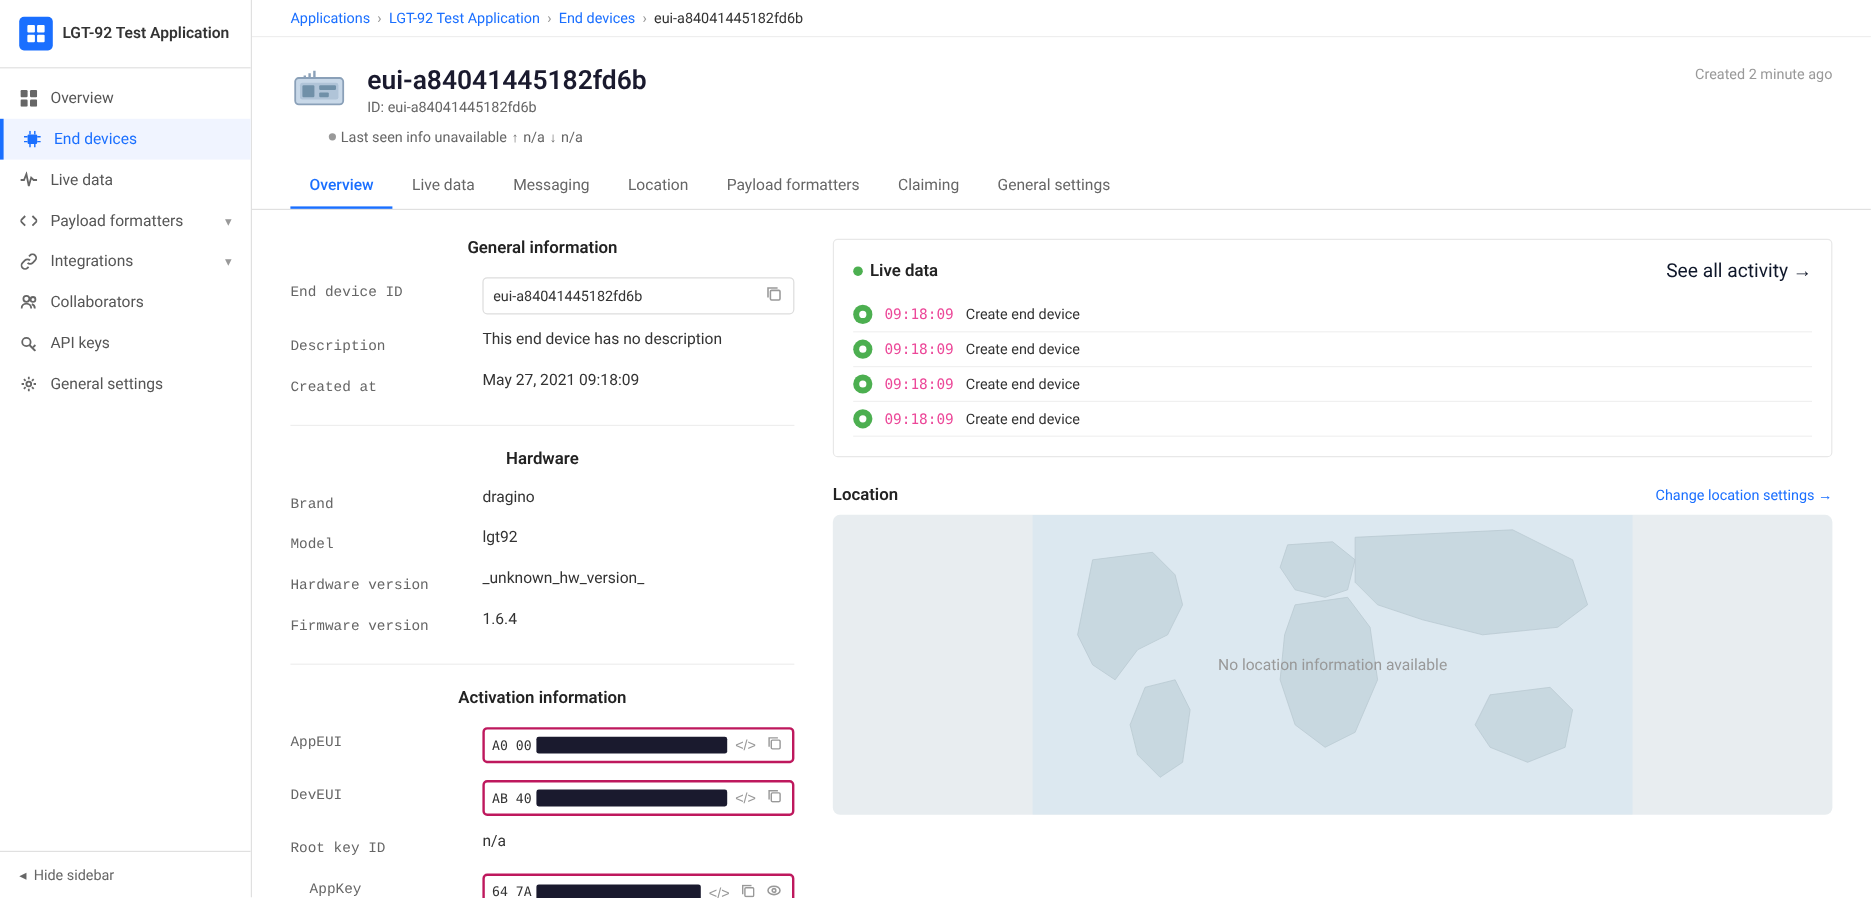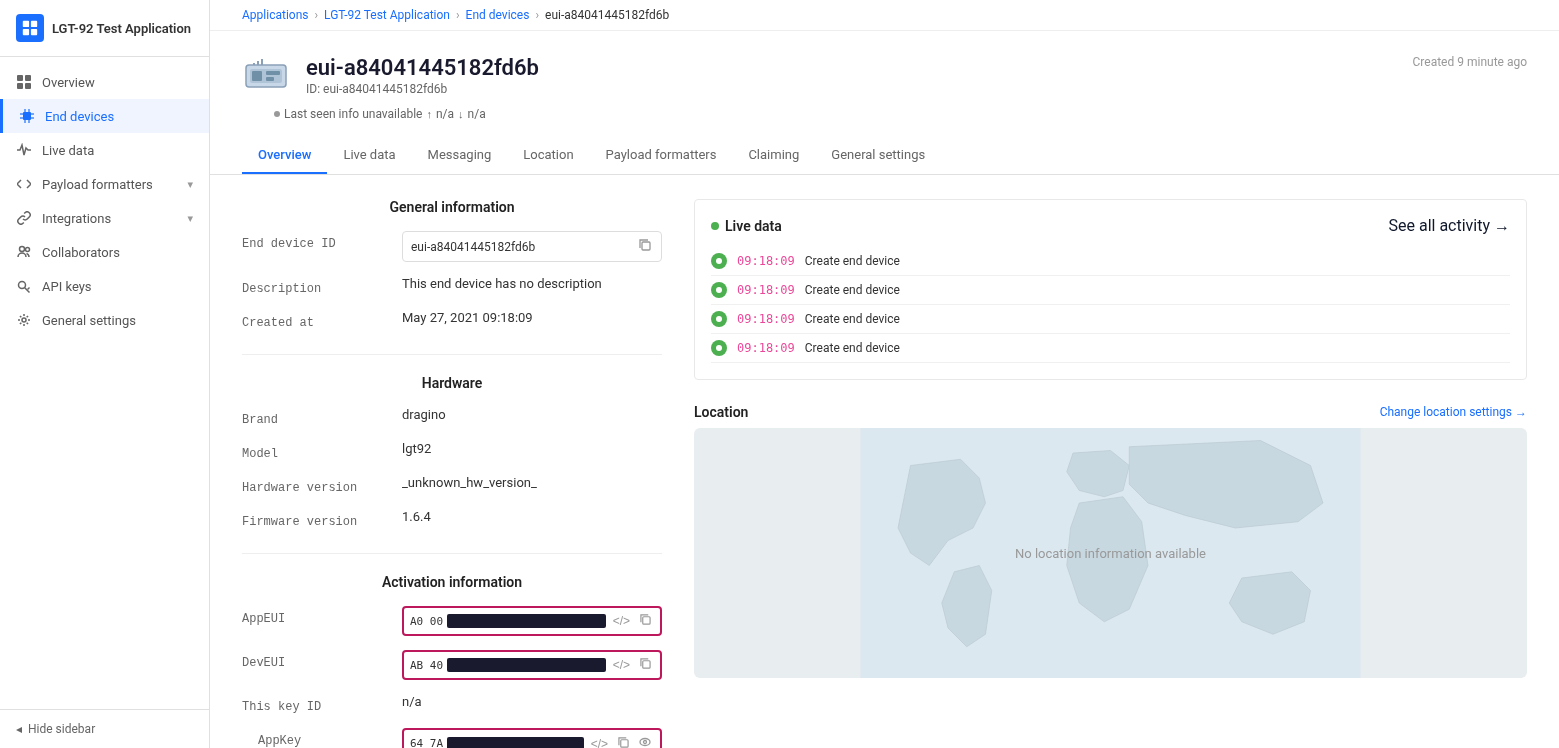--- a/index.html
+++ b/index.html
@@ -235,21 +235,21 @@
             <line x1="12" y1="12" x2="12" y2="14" stroke="#8aa0b8" stroke-width="2"></line>
             <line x1="16" y1="10" x2="16" y2="14" stroke="#8aa0b8" stroke-width="2"></line>
             <line x1="20" y1="8" x2="20" y2="14" stroke="#8aa0b8" stroke-width="2"></line>
           </svg>
         </div>
         <div>
           <div class="device-title">eui-a84041445182fd6b</div>
           <div class="device-id-sub">ID: eui-a84041445182fd6b</div>
         </div>
       </div>
-      <div class="created-at">Created 9 minute ago</div>
+      <div class="created-at">Created 2 minute ago</div>
     </div>
 
     <div class="device-status">
       <span class="status-dot"></span>
       <span>Last seen info unavailable</span>
       <span class="status-arrow">↑</span>
       <span>n/a</span>
       <span class="status-arrow">↓</span>
       <span>n/a</span>
     </div>
@@ -353,21 +353,21 @@
                   <svg width="11" height="11" viewBox="0 0 12 12" fill="none" stroke="currentColor" stroke-width="1.3">
                       <rect x="3" y="3" width="8" height="8" rx="1"></rect>
                       <path d="M1 9V1h8"></path>
                     </svg>
                 </button>
               </div>
             </div>
           </div>
 
           <div class="field-row">
-            <div class="field-label">This key ID</div>
+            <div class="field-label">Root key ID</div>
             <div class="field-value">n/a</div>
           </div>
 
           <div class="field-row">
             <div class="field-label" style="padding-left:16px;">AppKey</div>
             <div class="field-value">
               <div class="secret-field">
                 <span class="secret-prefix">64 7A</span>
                 <div class="secret-masked" style="flex:1;"></div>
                 <button class="icon-btn">&lt;/&gt;</button>

